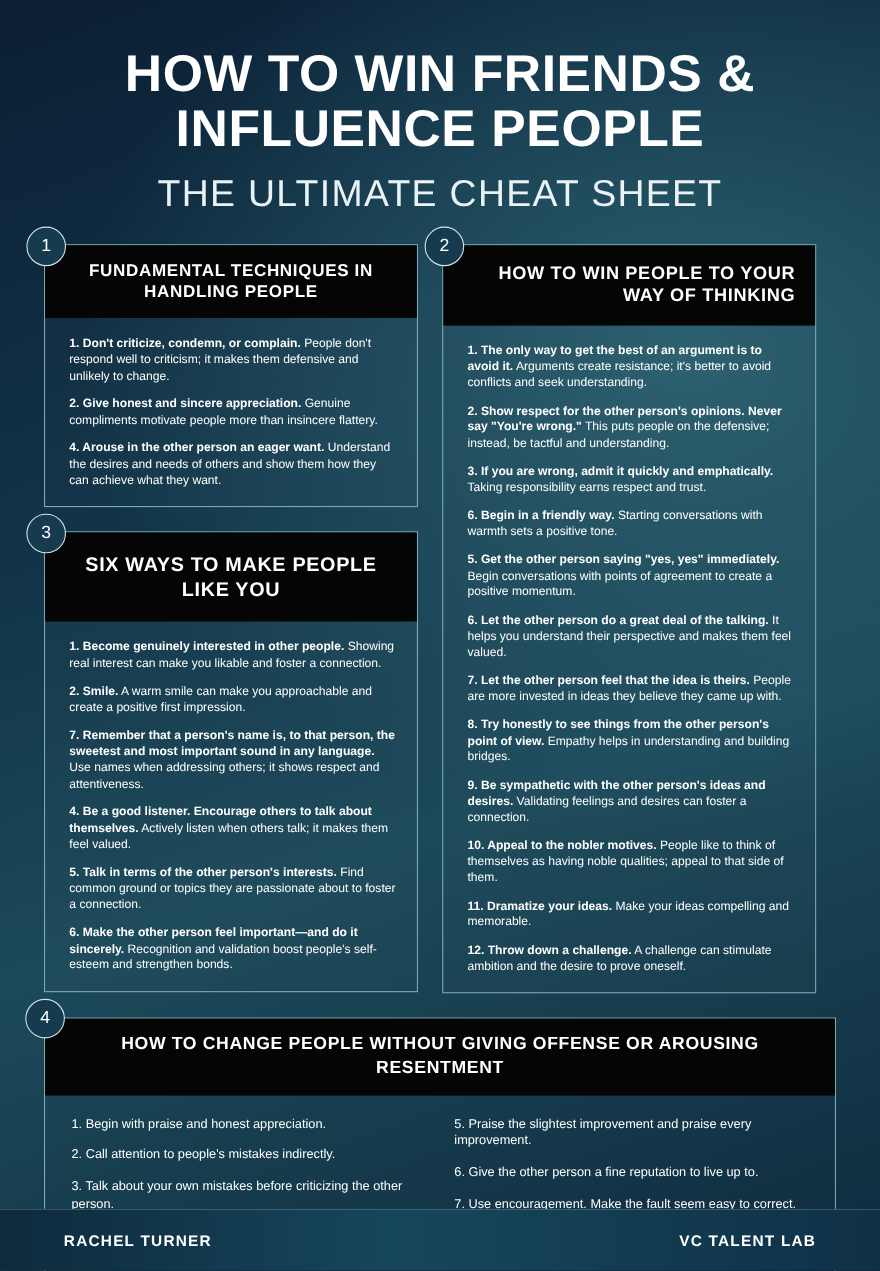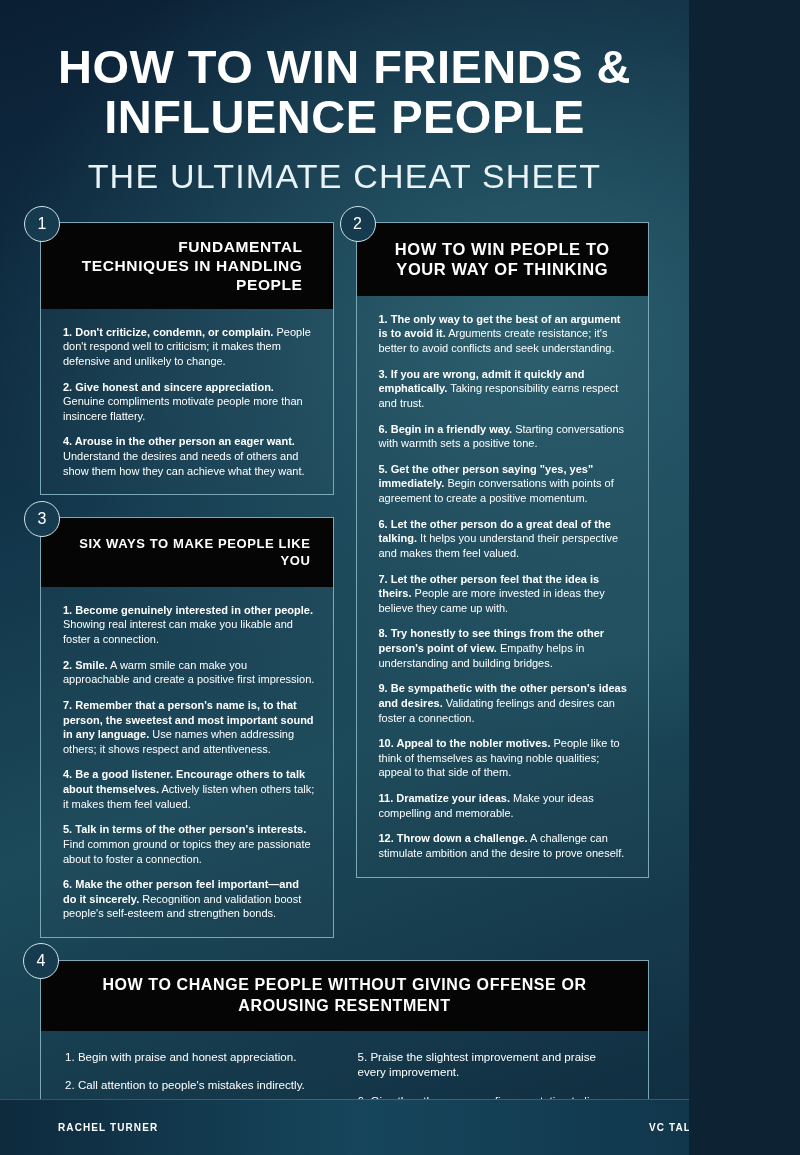--- a/index.html
+++ b/index.html
@@ -8,21 +8,21 @@
   }
   body {
     width: 800px;
     height: 1155px;
     font-family: "Liberation Sans", sans-serif;
     background: #0d2233;
     overflow: hidden;
   }
   .poster {
     position: relative;
-    width: 689px;
+    width: 800px;
     height: 1155px;
     background:
       radial-gradient(ellipse 900px 700px at 78% 28%, #2a5f6e 0%, rgba(42,95,110,0) 62%),
       linear-gradient(160deg, #0b1f34 0%, #12354a 38%, #1c4a5a 62%, #0f2b3e 100%);
     box-sizing: border-box;
     overflow: hidden;
   }
 
   
   .header {
@@ -64,21 +64,21 @@
 
   .card {
     position: relative;
     border: 1px solid #7aa9b5;
     background: rgba(255,255,255,0.015);
     box-sizing: border-box;
   }
   .card-head {
     background: #050505;
     color: #ffffff;
-    text-align: right;
+    text-align: center;
     font-weight: bold;
     font-size: 15.5px;
     letter-spacing: 0.6px;
     line-height: 1.25;
     padding: 14px 30px;
     text-transform: uppercase;
     box-sizing: border-box;
   }
   .card-body {
     padding: 16px 18px 16px 22px;
@@ -151,21 +151,21 @@
     background: linear-gradient(90deg, #0e2a3d 0%, #16465c 45%, #0f3146 100%);
     border-top: 1px solid rgba(255,255,255,0.18);
     display: flex;
     align-items: center;
     justify-content: space-between;
     padding: 0 58px;
     box-sizing: border-box;
   }
   .footer div {
     color: #ffffff;
-    font-size: 10px;
+    font-size: 14px;
     font-weight: bold;
     letter-spacing: 1.1px;
     text-transform: uppercase;
   }
 </style>
 </head>
 <body>
 
 <div class="poster">
 
@@ -186,39 +186,40 @@
         <div class="card-head">FUNDAMENTAL TECHNIQUES IN HANDLING PEOPLE</div>
         <div class="card-body">
           <div class="item"><b>1. Don't criticize, condemn, or complain.</b><span> People don't respond well to criticism; it makes them defensive and unlikely to change.</span></div>
           <div class="item"><b>2. Give honest and sincere appreciation.</b><span> Genuine compliments motivate people more than insincere flattery.</span></div>
           <div class="item"><b>4. Arouse in the other person an eager want.</b><span> Understand the desires and needs of others and show them how they can achieve what they want.</span></div>
         </div>
       </div>
 
       <div class="card">
         <div class="badge">3</div>
-        <div class="card-head" style="font-size:13px;padding:18px 22px;">SIX WAYS TO MAKE PEOPLE LIKE YOU</div>
+        <div class="card-head" style="font-size:18px;padding:18px 22px;">SIX WAYS TO MAKE PEOPLE LIKE YOU</div>
         <div class="card-body">
           <div class="item"><b>1. Become genuinely interested in other people.</b><span> Showing real interest can make you likable and foster a connection.</span></div>
           <div class="item"><b>2. Smile.</b><span> A warm smile can make you approachable and create a positive first impression.</span></div>
           <div class="item"><b>7. Remember that a person's name is, to that person, the sweetest and most important sound in any language.</b><span> Use names when addressing others; it shows respect and attentiveness.</span></div>
           <div class="item"><b>4. Be a good listener. Encourage others to talk about themselves.</b><span> Actively listen when others talk; it makes them feel valued.</span></div>
           <div class="item"><b>5. Talk in terms of the other person's interests.</b><span> Find common ground or topics they are passionate about to foster a connection.</span></div>
           <div class="item"><b>6. Make the other person feel important—and do it sincerely.</b><span> Recognition and validation boost people's self-esteem and strengthen bonds.</span></div>
         </div>
       </div>
 
     </div>
 
     <div class="col">
       <div class="card">
         <div class="badge">2</div>
-        <div class="card-head" style="font-size:16.5px;text-align:center;padding:16px 18px;">HOW TO WIN PEOPLE TO YOUR WAY OF THINKING</div>
+        <div class="card-head" style="font-size:16.5px;text-align:right;padding:16px 18px;">HOW TO WIN PEOPLE TO YOUR WAY OF THINKING</div>
         <div class="card-body">
           <div class="item"><b>1. The only way to get the best of an argument is to avoid it.</b><span> Arguments create resistance; it's better to avoid conflicts and seek understanding.</span></div>
+          <div class="item"><b>2. Show respect for the other person's opinions. Never say "You're wrong."</b><span> This puts people on the defensive; instead, be tactful and understanding.</span></div>
           <div class="item"><b>3. If you are wrong, admit it quickly and emphatically.</b><span> Taking responsibility earns respect and trust.</span></div>
           <div class="item"><b>6. Begin in a friendly way.</b><span> Starting conversations with warmth sets a positive tone.</span></div>
           <div class="item"><b>5. Get the other person saying "yes, yes" immediately.</b><span> Begin conversations with points of agreement to create a positive momentum.</span></div>
           <div class="item"><b>6. Let the other person do a great deal of the talking.</b><span> It helps you understand their perspective and makes them feel valued.</span></div>
           <div class="item"><b>7. Let the other person feel that the idea is theirs.</b><span> People are more invested in ideas they believe they came up with.</span></div>
           <div class="item"><b>8. Try honestly to see things from the other person's point of view.</b><span> Empathy helps in understanding and building bridges.</span></div>
           <div class="item"><b>9. Be sympathetic with the other person's ideas and desires.</b><span> Validating feelings and desires can foster a connection.</span></div>
           <div class="item"><b>10. Appeal to the nobler motives.</b><span> People like to think of themselves as having noble qualities; appeal to that side of them.</span></div>
           <div class="item"><b>11. Dramatize your ideas.</b><span> Make your ideas compelling and memorable.</span></div>
           <div class="item"><b>12. Throw down a challenge.</b><span> A challenge can stimulate ambition and the desire to prove oneself.</span></div>

